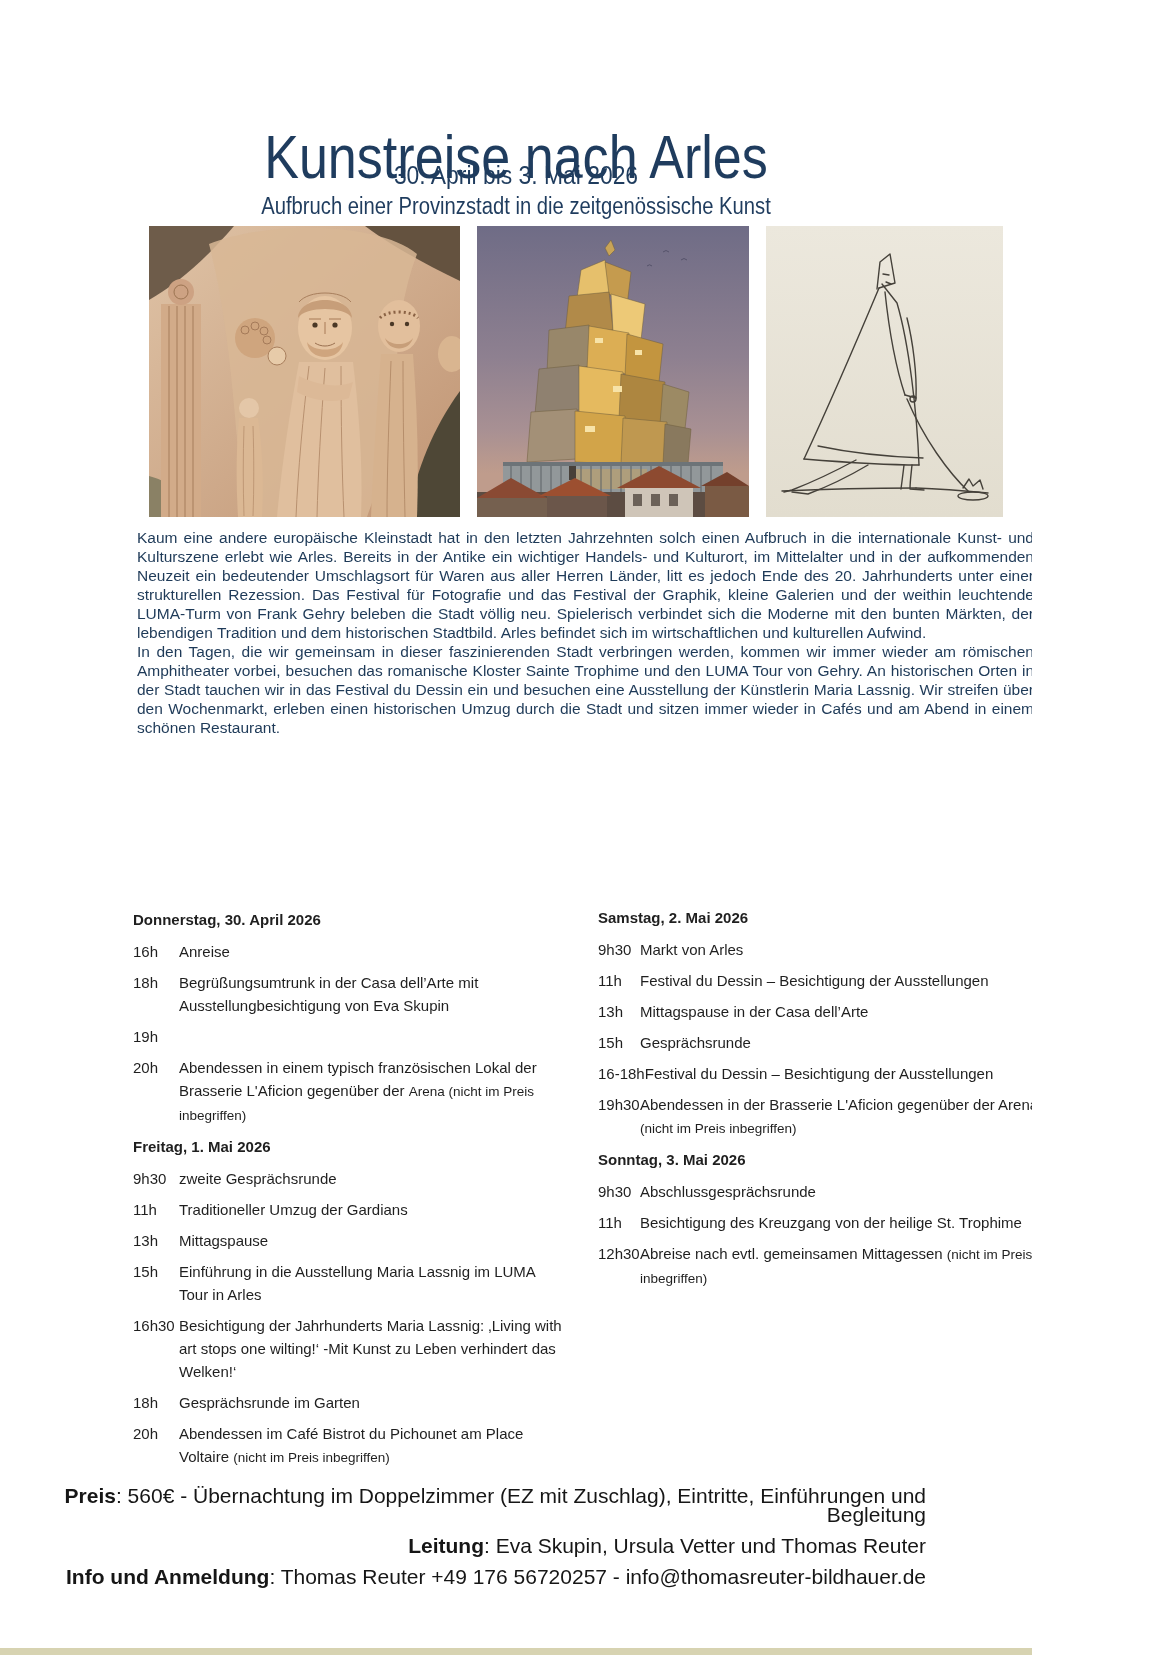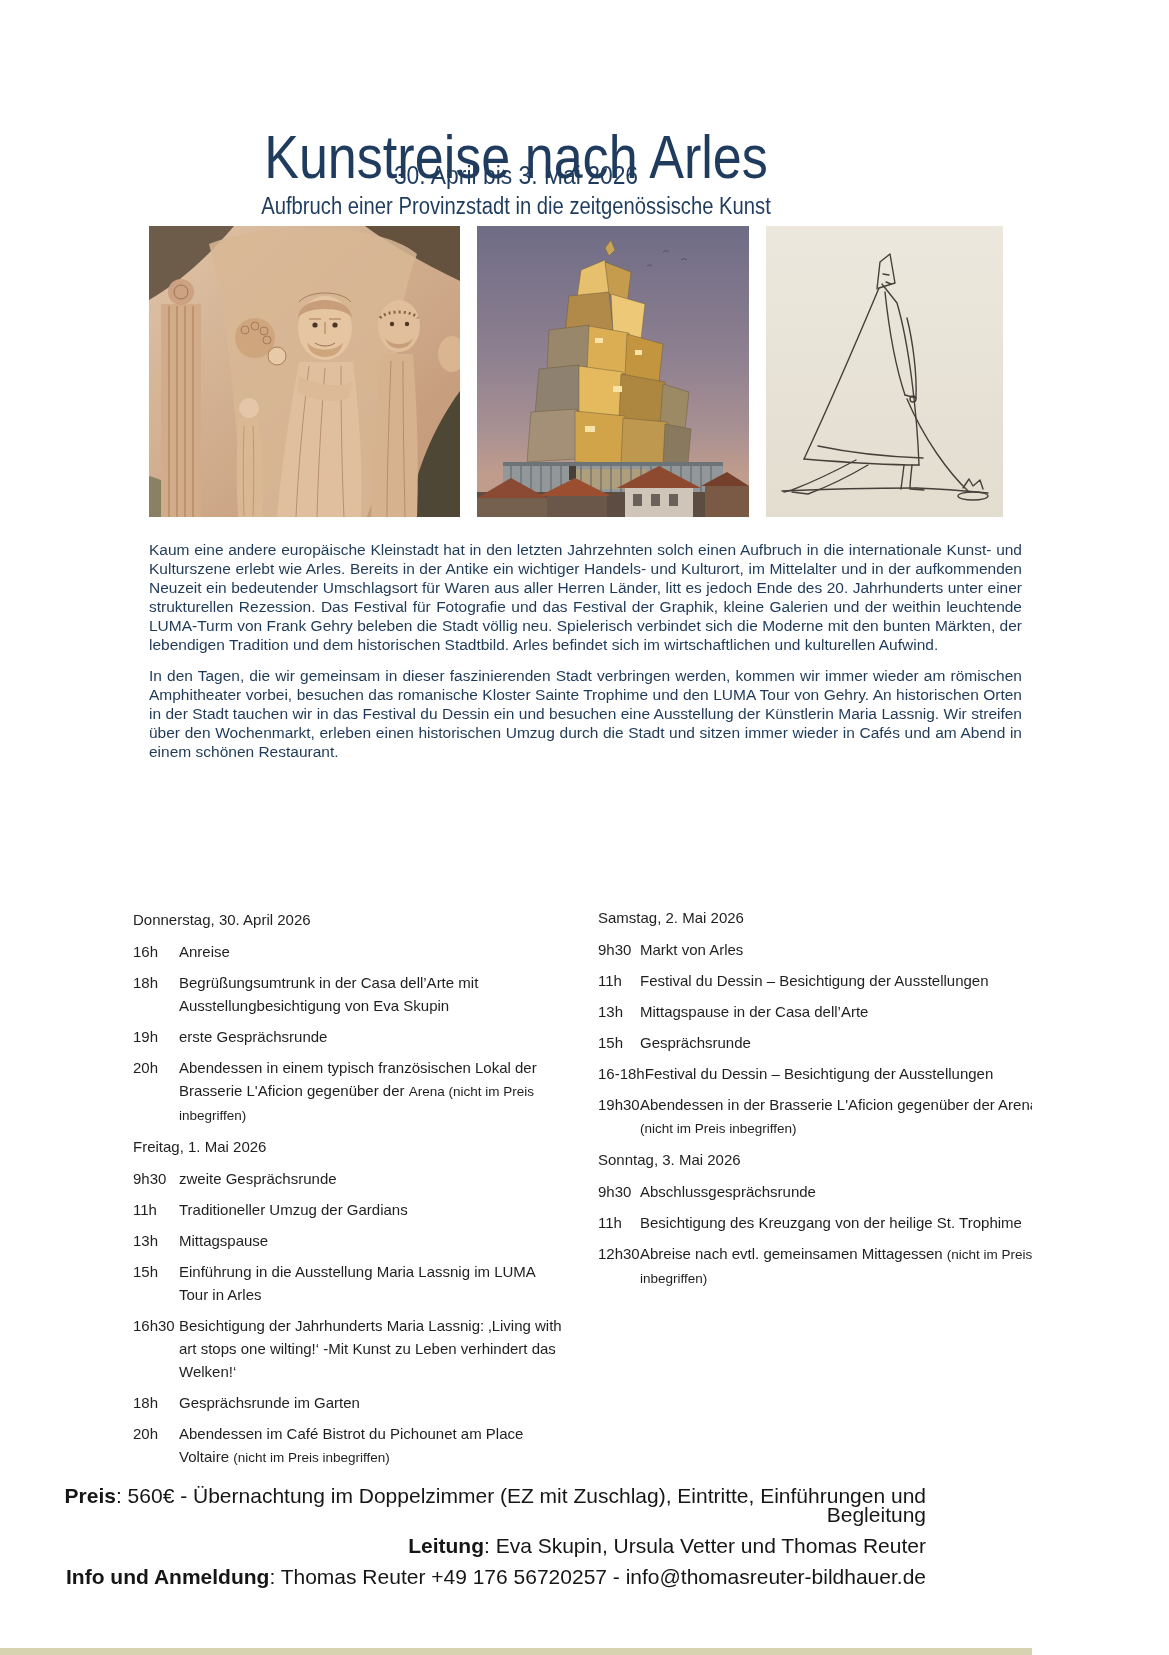--- a/index.html
+++ b/index.html
@@ -15,27 +15,27 @@
   .sub2{position:absolute;top:193px;left:0;width:100%;text-align:center;
         font-size:23px;color:#1f3c5e;transform:scaleX(.88);transform-origin:50% 50%;}
 
   
   .images-row{position:absolute;top:226px;left:149px;display:flex;gap:17px;}
   .images-row figure{margin:0;line-height:0;}
 
   
   .intro{position:absolute;top:528px;left:137px;width:897px;text-align:justify;
          font-size:15.5px;line-height:19px;color:#1e3a58;}
-  .intro p{margin:12px;}
+  .intro p{margin:0;}
 
   
   .col{position:absolute;color:#1f1f1f;font-size:15px;line-height:23px;}
   .col-left{left:133px;top:908px;width:430px;}
   .col-right{left:598px;top:906px;width:445px;}
-  .day-heading{font-weight:normal;font-size:15px;margin:0 0 9px 0;line-height:23px;}
+  .day-heading{font-weight:bold;font-size:15px;margin:0 0 9px 0;line-height:23px;}
   .col section + section .day-heading{}
   .item{display:flex;margin:0 0 8px 0;}
   .item .time{flex:0 0 46px;white-space:nowrap;}
   .col-right .item .time{flex:0 0 42px;}
   .item .desc{flex:1;}
   .seg[data-style="i"]{}
   .seg[data-style="sm"]{font-size:13.5px;}
 
   
   .footer{position:absolute;top:1486px;right:106px;text-align:right;
@@ -215,21 +215,20 @@
           <div class="item">
             <span class="time">16h</span>
             <span class="desc"><span class="seg" data-style="n">Anreise</span></span>
           </div>
           <div class="item">
             <span class="time">18h</span>
             <span class="desc"><span class="seg" data-style="n">Begrüßungsumtrunk in der Casa dell’Arte mit Ausstellungbesichtigung von Eva Skupin</span></span>
           </div>
           <div class="item">
             <span class="time">19h</span>
-            <span class="desc"><span class="seg" data-style="n">erste Gesprächsrunde</span></span>
           </div>
           <div class="item">
             <span class="time">20h</span>
             <span class="desc"><span class="seg" data-style="n">Abendessen in einem typisch französischen Lokal der Brasserie </span><span class="seg" data-style="i">L'Aficion</span><span class="seg" data-style="n"> gegenüber der </span><span class="seg" data-style="sm">Arena (nicht im Preis inbegriffen)</span></span>
           </div>
         </div>
       </section>
       <section>
         <h3 class="day-heading">Freitag, 1. Mai 2026</h3>
         <div class="items">

